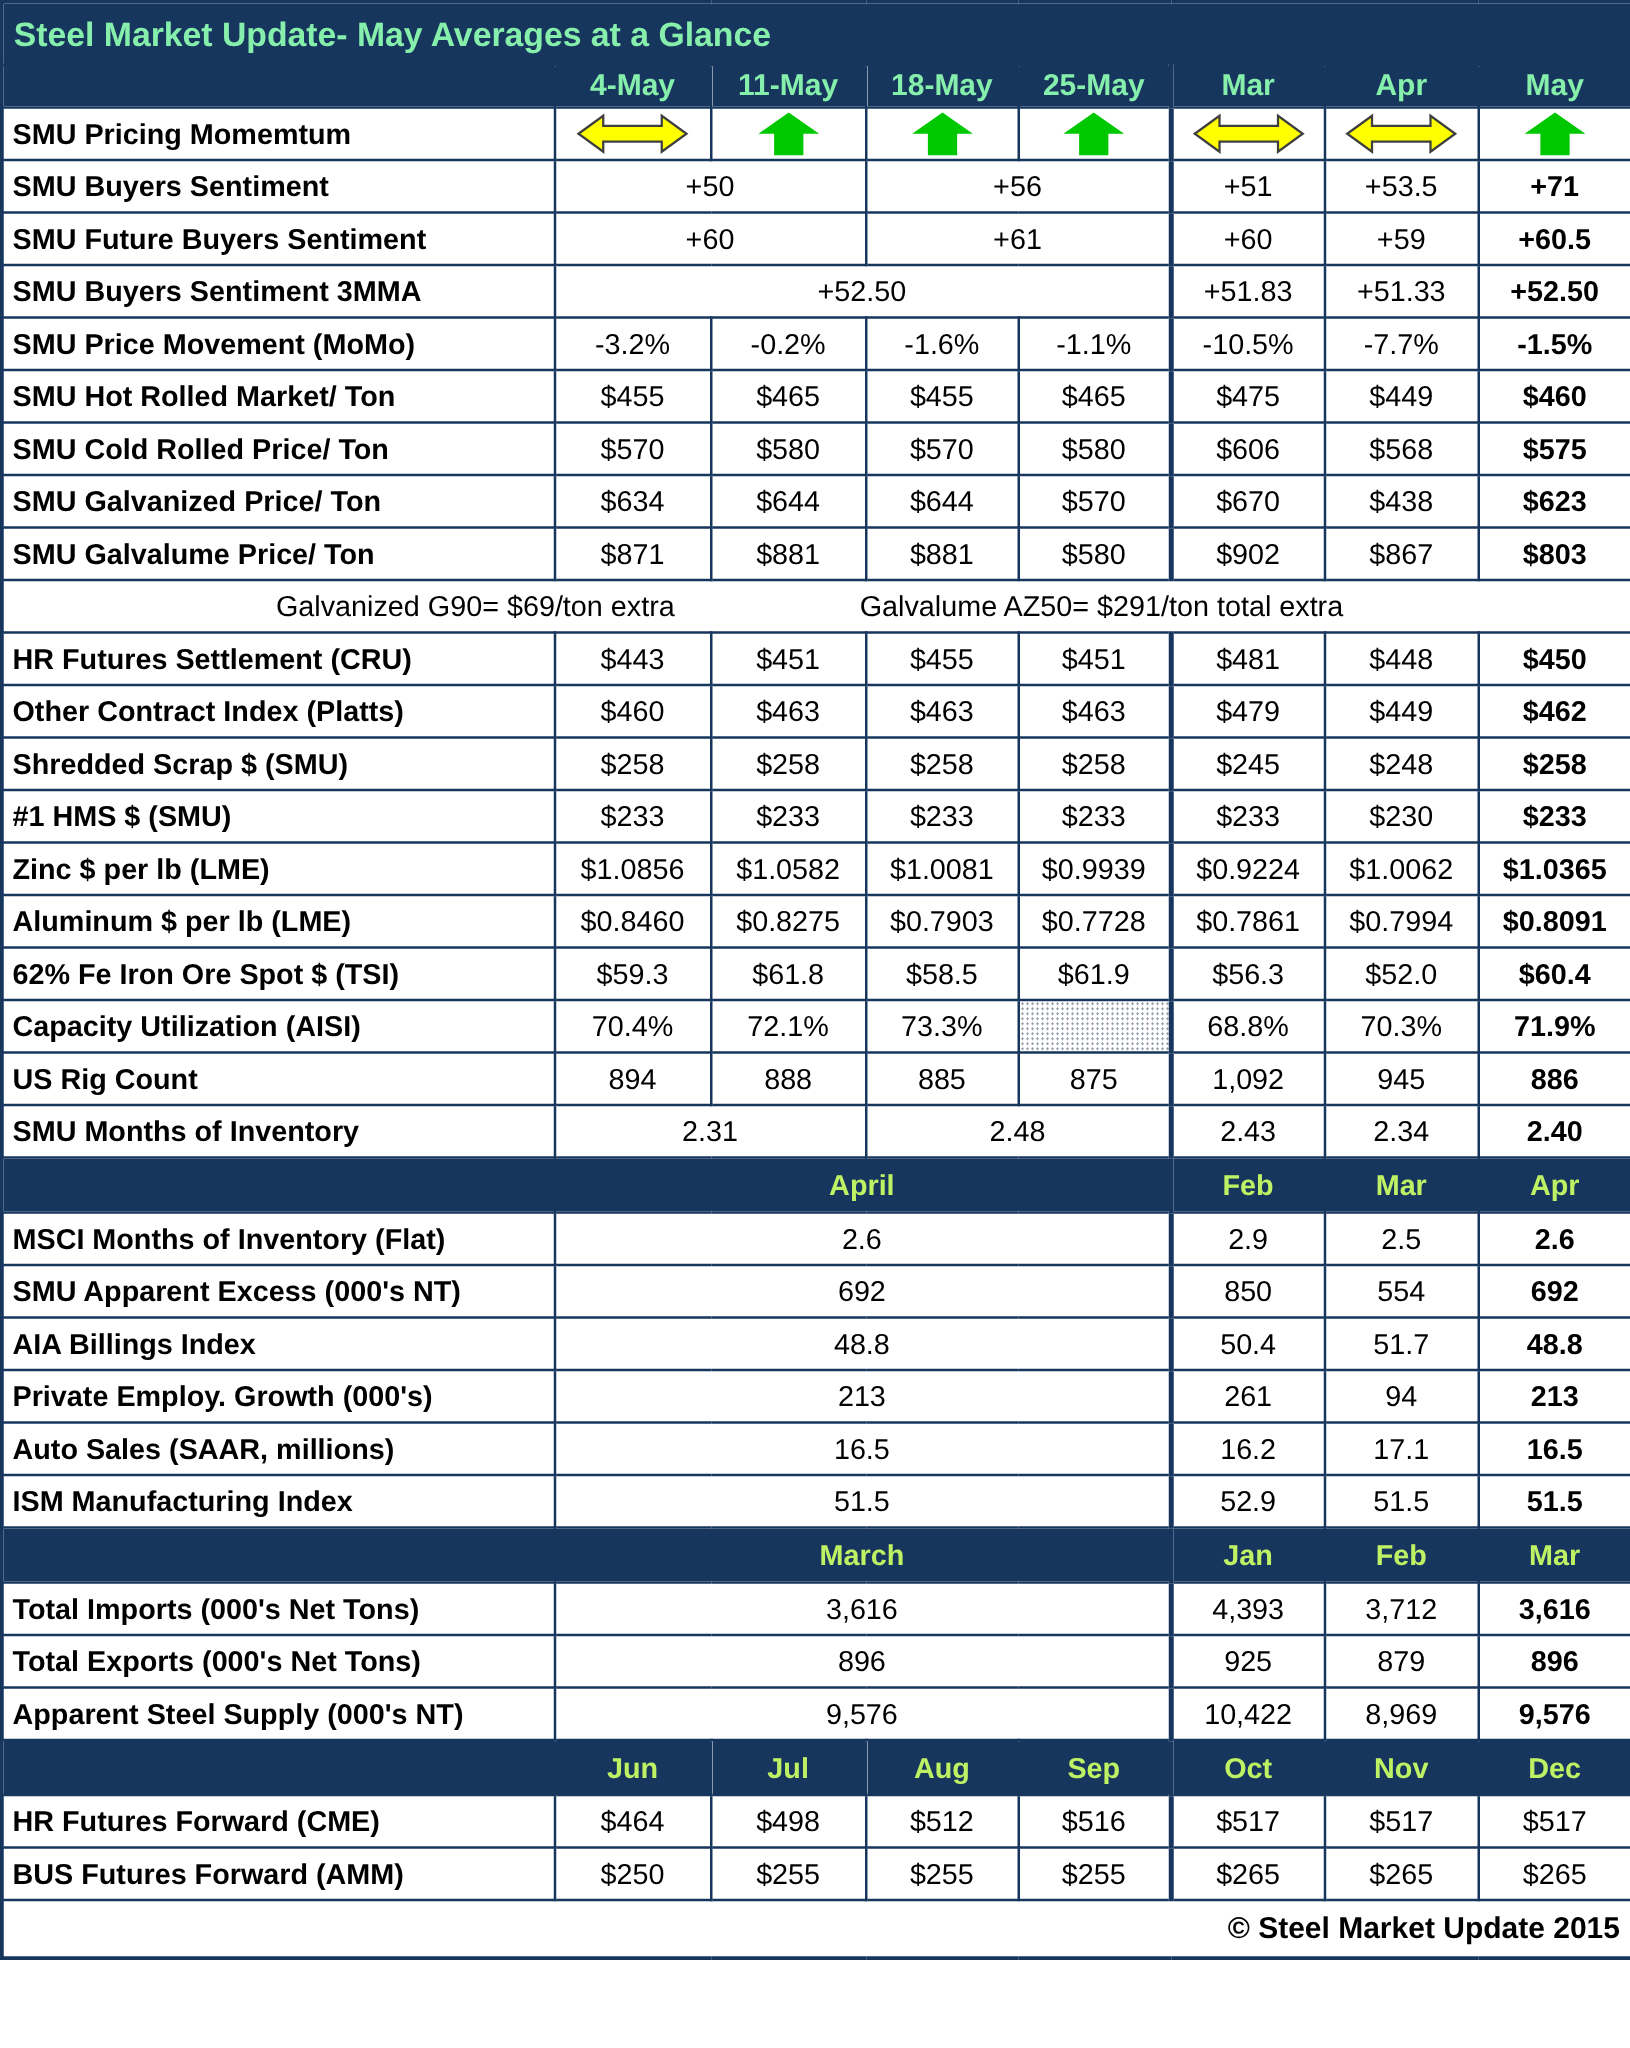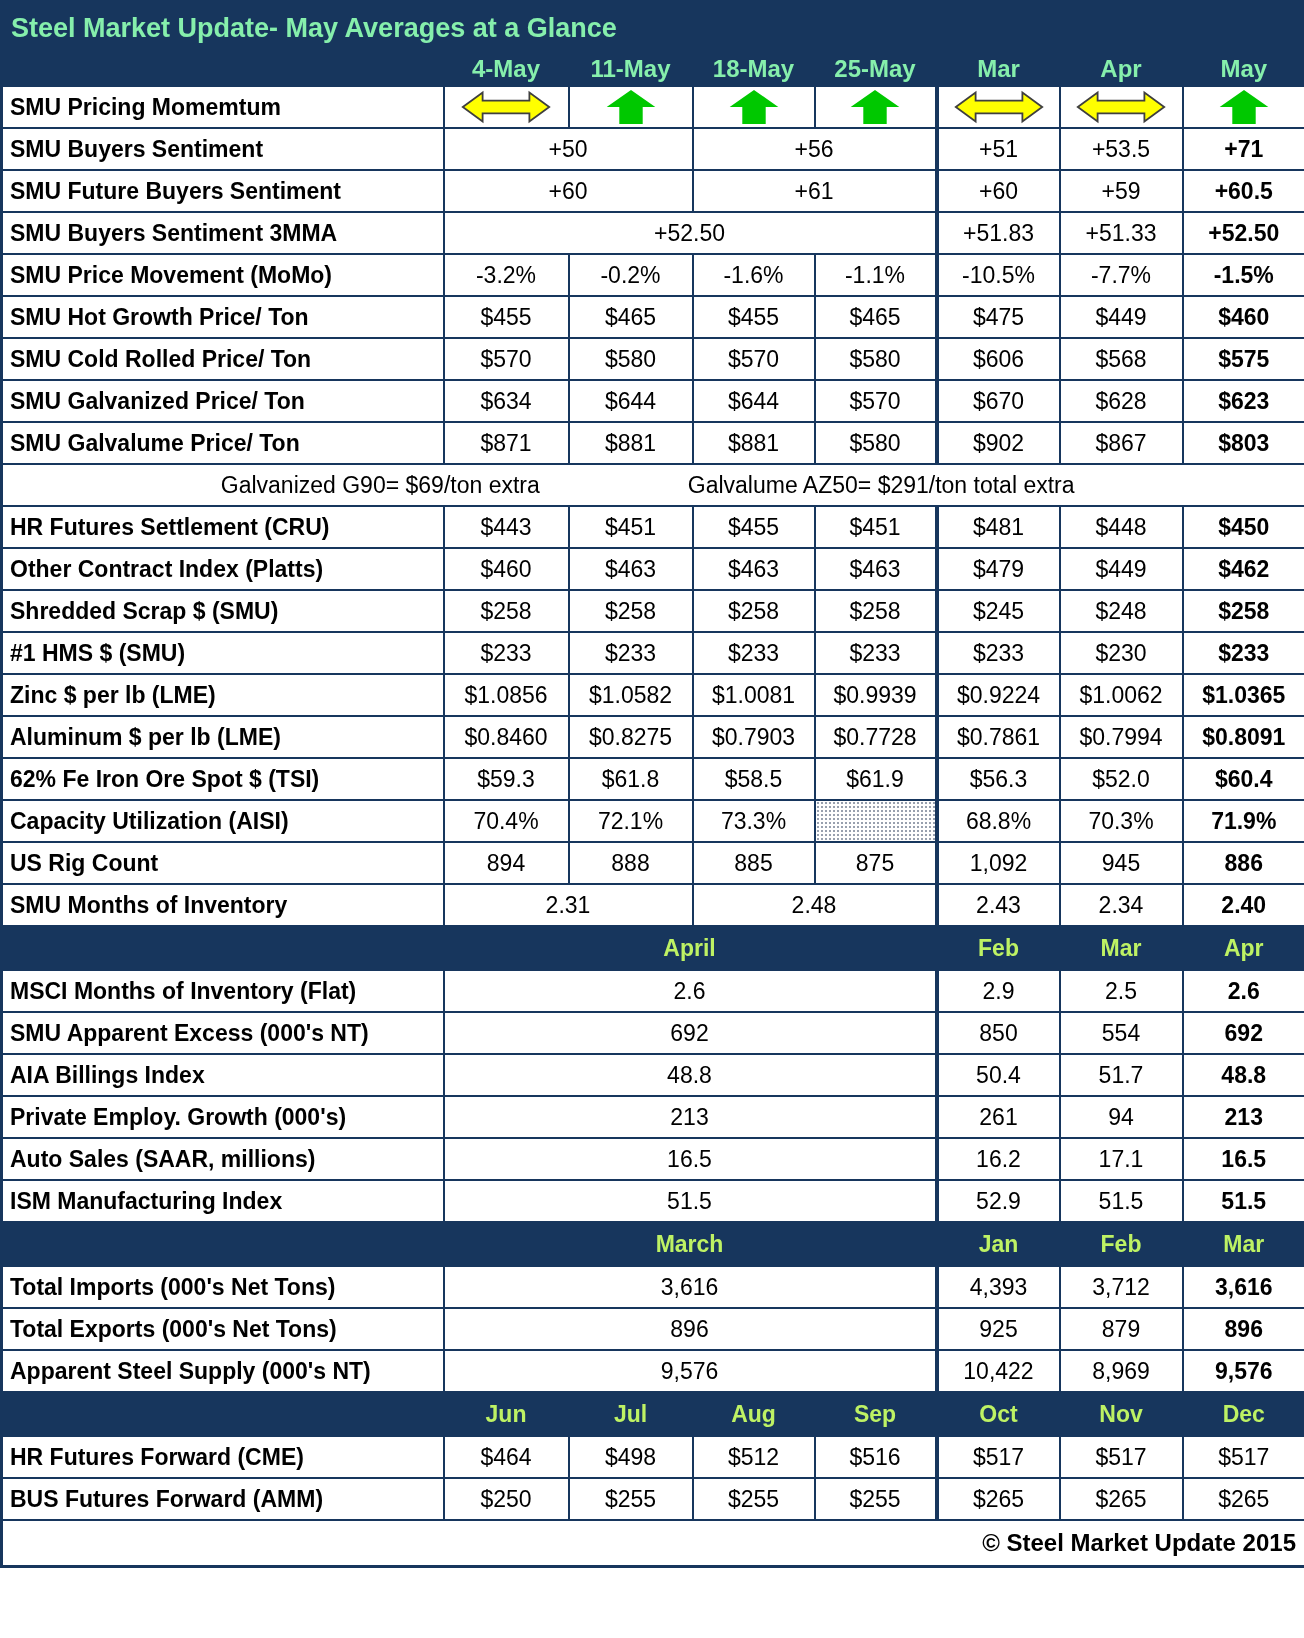--- a/index.html
+++ b/index.html
@@ -139,21 +139,21 @@
         <td class="lbl">SMU Price Movement (MoMo)</td>
         <td class="val">-3.2%</td>
         <td class="val">-0.2%</td>
         <td class="val">-1.6%</td>
         <td class="val">-1.1%</td>
         <td class="val bl3">-10.5%</td>
         <td class="val">-7.7%</td>
         <td class="val b">-1.5%</td>
       </tr>
       <tr>
-        <td class="lbl">SMU Hot Growth Price/ Ton</td>
+        <td class="lbl">SMU Hot Rolled Market/ Ton</td>
         <td class="val">$455</td>
         <td class="val">$465</td>
         <td class="val">$455</td>
         <td class="val">$465</td>
         <td class="val bl3">$475</td>
         <td class="val">$449</td>
         <td class="val b">$460</td>
       </tr>
       <tr>
         <td class="lbl">SMU Cold Rolled Price/ Ton</td>
@@ -165,21 +165,21 @@
         <td class="val">$568</td>
         <td class="val b">$575</td>
       </tr>
       <tr>
         <td class="lbl">SMU Galvanized Price/ Ton</td>
         <td class="val">$634</td>
         <td class="val">$644</td>
         <td class="val">$644</td>
         <td class="val">$570</td>
         <td class="val bl3">$670</td>
-        <td class="val">$628</td>
+        <td class="val">$438</td>
         <td class="val b">$623</td>
       </tr>
       <tr>
         <td class="lbl">SMU Galvalume Price/ Ton</td>
         <td class="val">$871</td>
         <td class="val">$881</td>
         <td class="val">$881</td>
         <td class="val">$580</td>
         <td class="val bl3">$902</td>
         <td class="val">$867</td>

